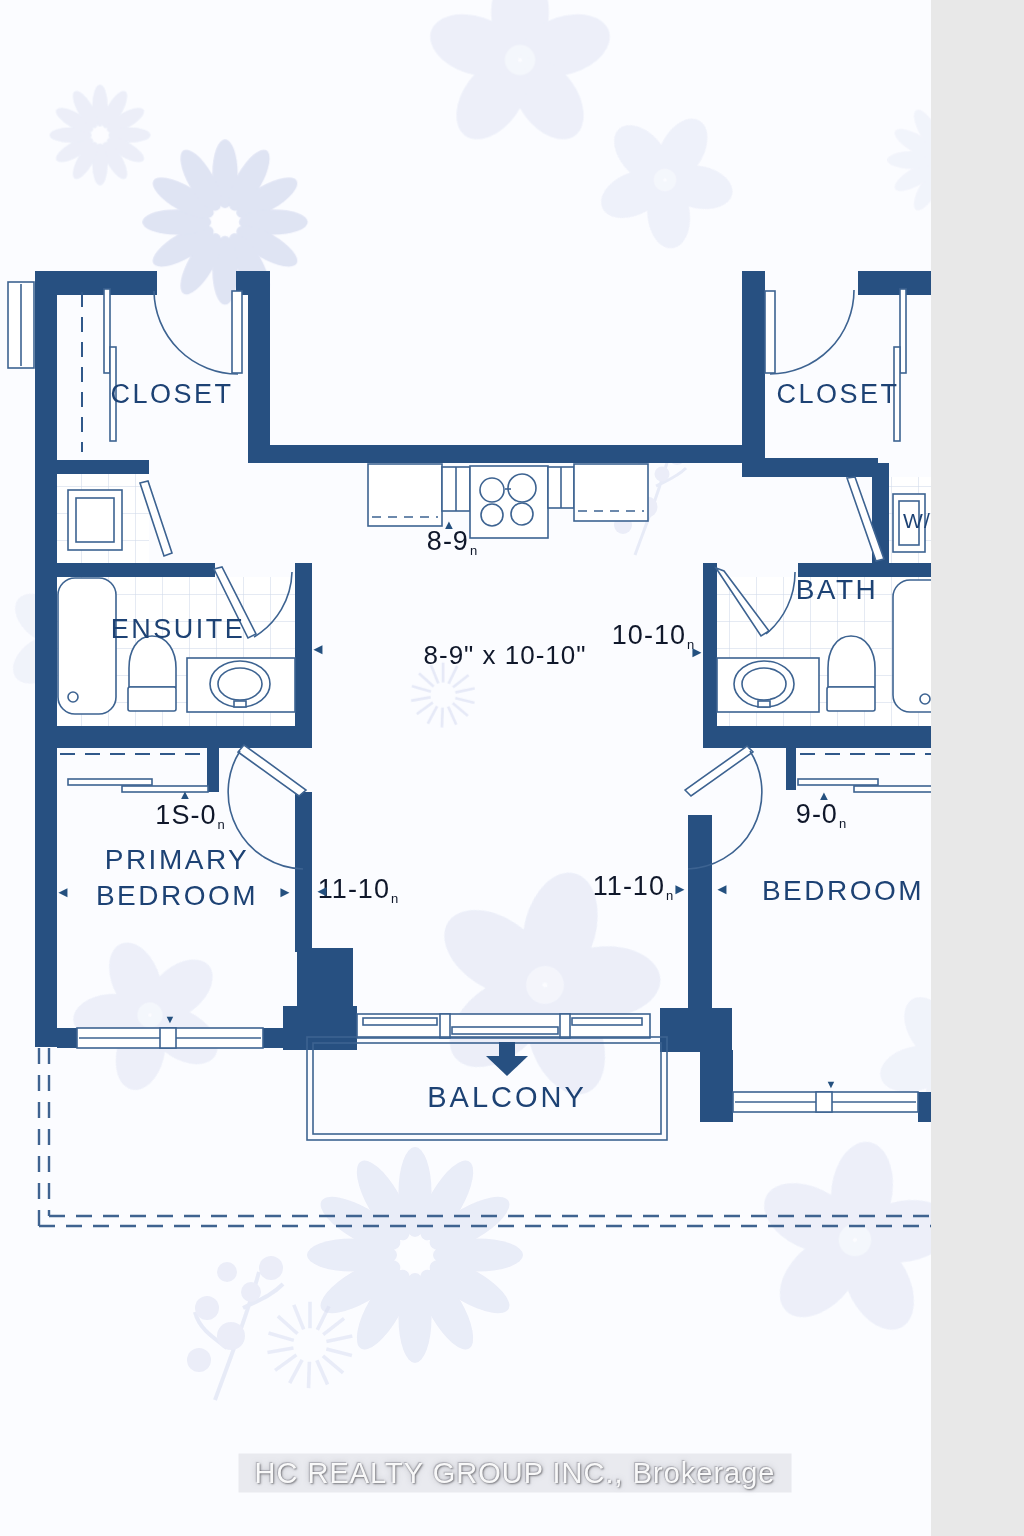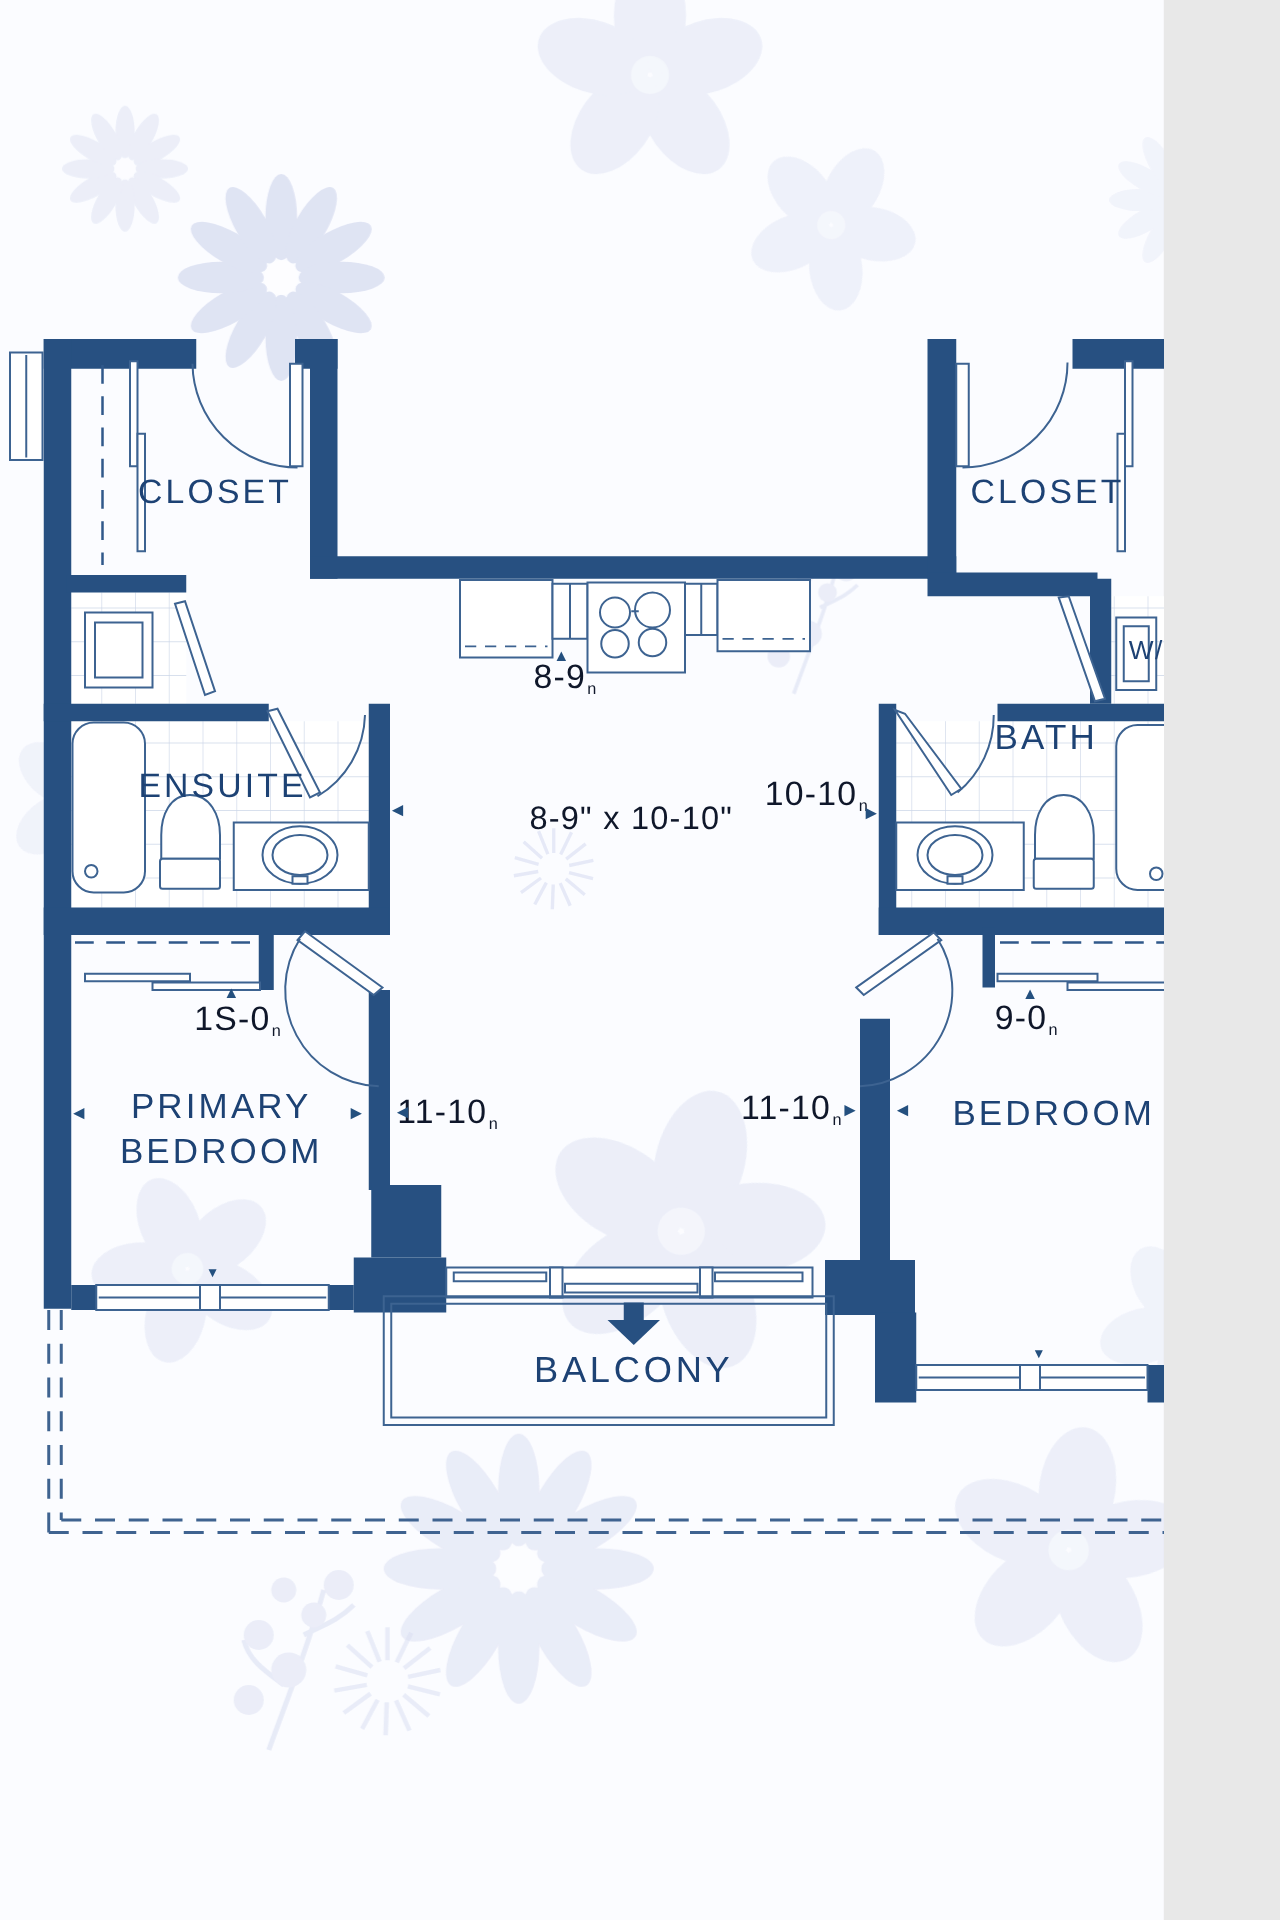--- a/index.html
+++ b/index.html
@@ -255,21 +255,21 @@
     <line class="terr" x1="973" y1="1126" x2="973" y2="1226"></line>
   </g>
 </svg>
 
 <div class="lbl" style="left:172px;top:394px;">CLOSET</div>
 <div class="lbl" style="left:838px;top:394px;">CLOSET</div>
 <div class="dim" style="left:505px;top:655px;font-size:26px;">8-9" x 10-10"</div>
 <div class="lbl" style="left:178px;top:629px;">ENSUITE</div>
 <div class="lbl" style="left:837px;top:590px;font-size:28px;">BATH</div>
 <div class="lbl small" style="left:925px;top:521px;">W/D</div>
-<div class="lbl wrap" style="left:177px;top:903px;">PRIMARY BEDROOM</div>
+<div class="lbl wrap" style="left:177px;top:878px;">PRIMARY BEDROOM</div>
 <div class="lbl" style="left:843px;top:891px;font-size:28px;">BEDROOM</div>
 <div class="lbl" style="left:507px;top:1097px;font-size:29px;letter-spacing:3px;">BALCONY</div>
 
 <div class="dim" style="left:452px;top:542px;"><span>8-9</span><span class="u">n</span></div>
 <span class="ar v" style="left:449px;top:524px;">▲</span>
 
 <div class="dim" style="left:653px;top:636px;"><span>10-10</span><span class="u">n</span></div>
 <span class="ar" style="left:318px;top:648px;">◄</span>
 <span class="ar" style="left:697px;top:651px;">►</span>
 
@@ -289,14 +289,15 @@
 <span class="ar v" style="left:824px;top:795px;">▲</span>
 
 <span class="ar v" style="left:170px;top:1019px;font-size:11px;">▼</span>
 <span class="ar v" style="left:831px;top:1084px;font-size:11px;">▼</span>
 
 <div class="bigarrow">
   <div class="stem"></div>
       <div class="head"></div>
 </div>
 
+<div class="watermark">HC REALTY GROUP INC., Brokerage</div>
 
 </div>
 
 </body></html>

